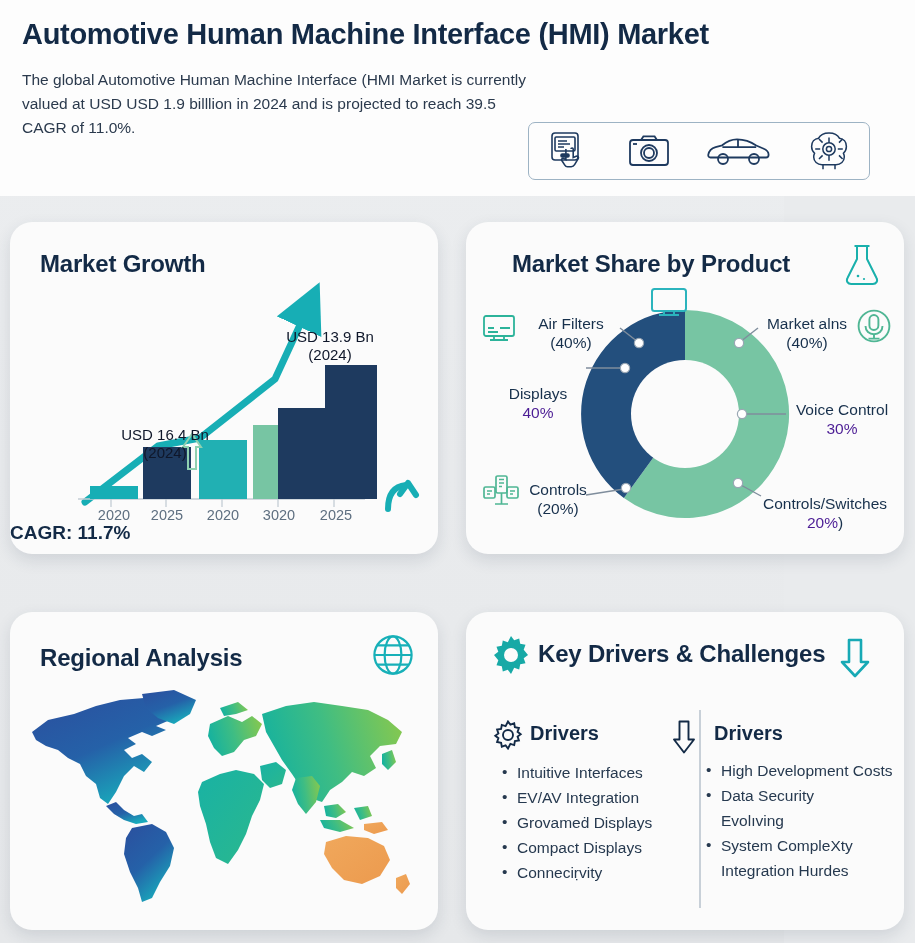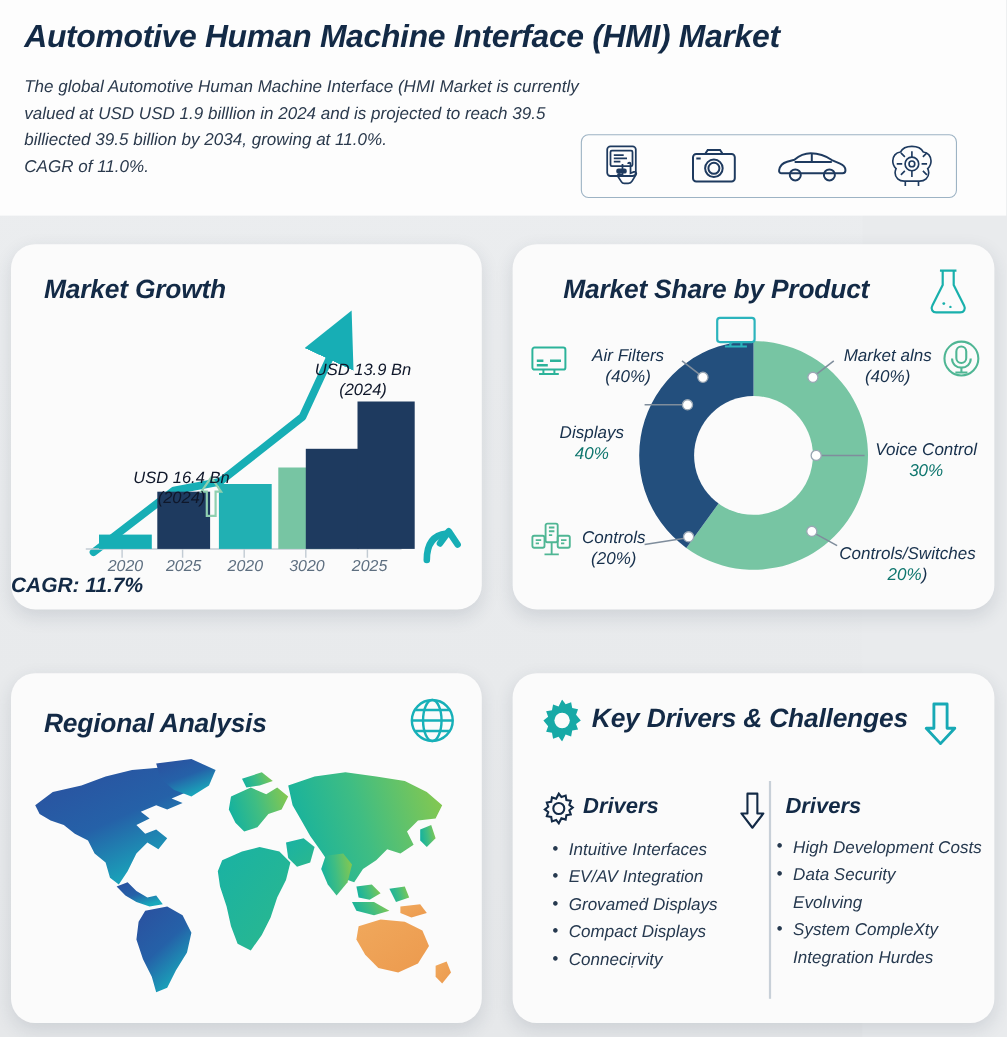--- a/index.html
+++ b/index.html
@@ -6,21 +6,20 @@
   html, body {
     width: 915px; height: 943px;
     font-family: "Liberation Sans", sans-serif;
     background: #e9ebed;
     overflow: hidden;
   }
   #page {
     position: relative;
     width: 784px; height: 943px;
     background: linear-gradient(180deg,#eceef0 0%, #e6e8ea 100%);
-    font-style: italic;
   }
 
   
   .header {
     position: absolute; left: 0; top: 0; width: 915px; height: 196px;
     background: #fdfdfd;
     padding: 18px 24px 0 22px;
   }
   .header-title {
     font-size: 29px; font-weight: bold; color: #132a46;
@@ -74,21 +73,21 @@
     text-align: left; font-size: 19px; font-weight: bold; color: #132a46;
   }
 
   
   #share-title { left: 46px; top: 28px; }
   .donut-wrap { position: absolute; left: 0; top: 0; }
   .pie-label {
     position: absolute; font-size: 15.5px; color: #17304c;
     line-height: 1.25;
   }
-  .pie-label .pct-green { color: #0f766e; }
+  .pie-label .pct-green { color: #4c1d95; }
   .pie-label.center { text-align: center; }
 
   
   #region-title { left: 30px; top: 32px; }
 
   
   #driver-title { left: 72px; top: 28px; }
   .sub-head {
     position: absolute; font-size: 20px; font-weight: bold; color: #132a46;
   }
@@ -109,21 +108,20 @@
 </head>
 <body>
 
 <div id="page">
 
   <div class="header">
     <div class="header-title">Automotive Human Machine Interface (HMI) Market</div>
     <div class="header-sub">
       <div>The global Automotive Human Machine Interface (HMI Market is currently</div>
       <div>valued at USD USD 1.9 billlion in 2024 and is projected to reach 39.5</div>
-      <div>billiected 39.5 billion by 2034, growing at 11.0%.</div>
       <div>CAGR of 11.0%.</div>
     </div>
 
     <div class="icon-bar">
 
       <span>
         <svg width="44" height="42" viewBox="0 0 44 42" fill="none" stroke="#1e3a5f" stroke-width="1.6">
           <rect x="5" y="3" width="26" height="27" rx="3"></rect>
           <rect x="8" y="7" width="20" height="14" rx="1.2"></rect>
           <path d="M11 11h9M11 14h12M11 17h6"></path>

